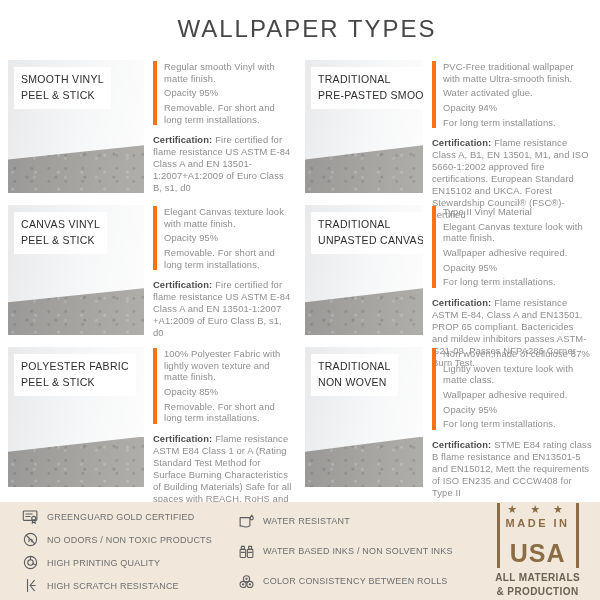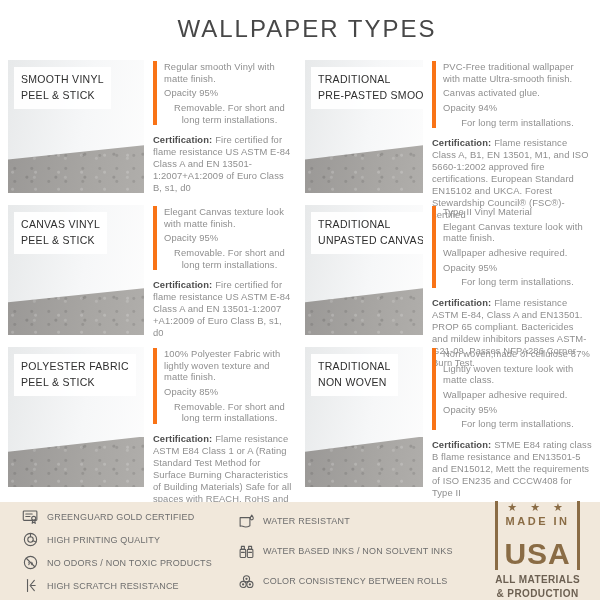--- a/index.html
+++ b/index.html
@@ -44,21 +44,21 @@
     background:rgba(255,255,255,0.92);
     padding:5px 7px;
     font-size:10.5px;line-height:1.5;letter-spacing:0.3px;color:#2e2e2e;font-weight:500;
   }
   .photo-label div{white-space:nowrap;}
   .info{flex:1;padding-top:1px;min-width:0;}
   .desc{
     border-left:4px solid #f97316;padding-left:7px;
   }
   .desc p{margin:0 0 3px 0;font-size:9.4px;line-height:1.24;color:#8f8f8f;letter-spacing:0.1px;}
-  .desc p:last-child{margin-bottom:0;text-align:center;}
+  .desc p:last-child{margin-bottom:0;}
   p:empty{display:none;}
   .cert{margin-top:9px;font-size:9.4px;line-height:1.27;color:#8f8f8f;letter-spacing:0.1px;}
   .cert .cert-label{font-weight:700;color:#4d4d4d;margin-right:3px;}
   .footer{
     position:absolute;left:0;right:0;top:502px;height:98px;
     background:#f1e8db;
     display:flex;align-items:center;
   }
   .feat-col{display:flex;flex-direction:column;justify-content:center;}
   .feat-col.col1{margin-left:22px;width:208px;gap:6px;}
@@ -68,21 +68,21 @@
   .feat .ficon svg{stroke:#5d5d5d;fill:none;stroke-width:1.3;stroke-linecap:round;stroke-linejoin:round;}
   .feat .flabel{font-size:9px;letter-spacing:0.2px;color:#6e6e6e;white-space:nowrap;}
   .badge{margin-left:auto;margin-right:20px;text-align:center;}
   .badge-box{
     display:inline-block;
     border-left:3px solid #8a6c45;border-right:3px solid #8a6c45;
     padding:1px 6px 2px 6px;color:#8a6c45;
   }
   .badge-stars{font-size:11px;letter-spacing:5px;line-height:1;white-space:nowrap;}
   .badge-madein{font-size:11px;font-weight:700;letter-spacing:2.5px;line-height:1.2;margin-top:2px;white-space:nowrap;}
-  .badge-usa{font-size:30px;font-weight:800;letter-spacing:1px;line-height:0.95;margin-top:12px;}
+  .badge-usa{font-size:25px;font-weight:800;letter-spacing:1px;line-height:0.95;margin-top:12px;}
   .badge-caption{margin-top:3px;font-size:10px;font-weight:700;color:#6c6052;letter-spacing:0.4px;line-height:1.4;}
 </style>
 </head>
 <body>
 
 <div class="page-title">WALLPAPER TYPES</div>
 
 <div class="grid">
 
   <div class="card">
@@ -110,21 +110,21 @@
     <div class="photo">
       <div class="floor"></div>
       <div class="photo-label">
         <div>TRADITIONAL</div>
         <div>PRE-PASTED SMOOTH</div>
       </div>
     </div>
     <div class="info">
       <div class="desc">
         <p>PVC-Free traditional wallpaper with matte Ultra-smooth finish.</p>
-        <p>Canvas activated glue.</p>
+        <p>Water activated glue.</p>
         <p>Opacity 94%</p>
         <p>For long term installations.</p>
 
       </div>
       <div class="cert">
         <span class="cert-label">Certification:</span><span>Flame resistance Class A, B1, EN 13501, M1, and ISO 5660-1:2002 approved fire certifications. European Standard EN15102 and UKCA. Forest Stewardship Council® (FSC®)-certified</span>
       </div>
     </div>
   </div>
 
@@ -228,37 +228,37 @@
           <circle cx="13.8" cy="12.2" r="2.4"></circle>
           <path d="M12.6 14.2 L12 18 L13.8 16.6 L15.6 18 L15 14.2"></path>
         </svg>
       </span>
       <span class="flabel">GREENGUARD GOLD CERTIFIED</span>
     </div>
     <div class="feat">
       <span class="ficon">
         <svg viewBox="0 0 20 20" width="17" height="17">
           <circle cx="10" cy="10" r="7.2"></circle>
+          <path d="M5 5 L15 15"></path>
+          <path d="M8 12.5 C8.8 11.6 8.8 10.6 8 9.7"></path>
+          <path d="M11.5 12.5 C12.3 11.6 12.3 10.6 11.5 9.7"></path>
+        </svg>
+      </span>
+      <span class="flabel">NO ODORS / NON TOXIC PRODUCTS</span>
+    </div>
+    <div class="feat">
+      <span class="ficon">
+        <svg viewBox="0 0 20 20" width="17" height="17">
+          <circle cx="10" cy="10" r="7.2"></circle>
           <circle cx="10" cy="10" r="3.2"></circle>
           <path d="M10 6.8 L10 3.2"></path>
           <path d="M13 11.5 L16.5 13"></path>
         </svg>
       </span>
       <span class="flabel">HIGH PRINTING QUALITY</span>
-    </div>
-    <div class="feat">
-      <span class="ficon">
-        <svg viewBox="0 0 20 20" width="17" height="17">
-          <circle cx="10" cy="10" r="7.2"></circle>
-          <path d="M5 5 L15 15"></path>
-          <path d="M8 12.5 C8.8 11.6 8.8 10.6 8 9.7"></path>
-          <path d="M11.5 12.5 C12.3 11.6 12.3 10.6 11.5 9.7"></path>
-        </svg>
-      </span>
-      <span class="flabel">NO ODORS / NON TOXIC PRODUCTS</span>
     </div>
     <div class="feat">
       <span class="ficon">
         <svg viewBox="0 0 20 20" width="17" height="17">
           <line x1="6.5" y1="3" x2="6.5" y2="17"></line>
           <path d="M14.5 4 L9.5 10 L14.5 16"></path>
           <line x1="11" y1="10" x2="15.5" y2="10"></line>
         </svg>
       </span>
       <span class="flabel">HIGH SCRATCH RESISTANCE</span>

